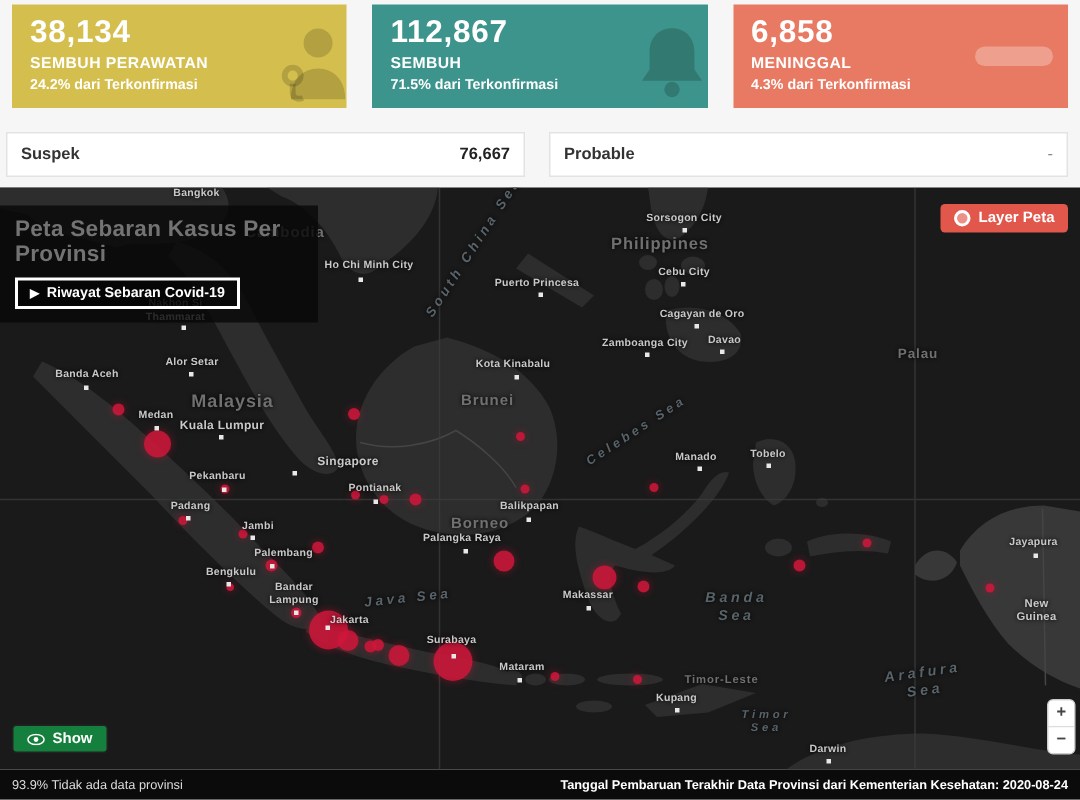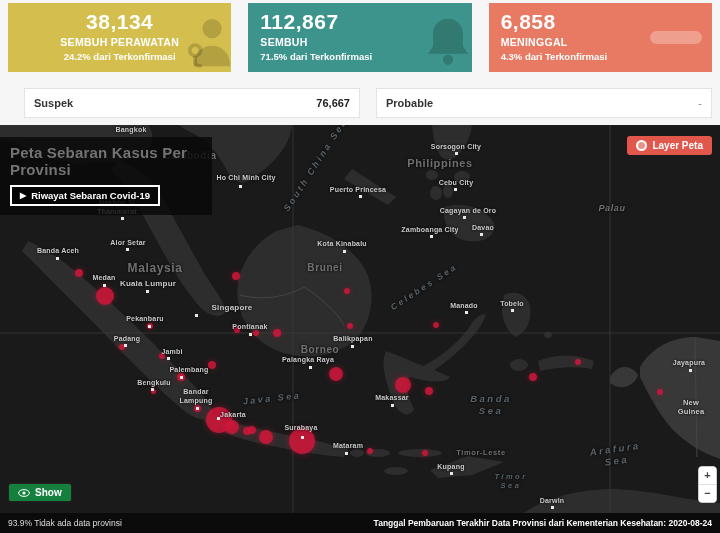--- a/index.html
+++ b/index.html
@@ -7,21 +7,21 @@
   
   .cards-row{position:absolute;top:3px;left:8px;right:8px;display:flex;gap:17px;}
   .card{flex:1;height:69px;position:relative;color:#fff;padding:8px 12px;box-sizing:border-box;overflow:hidden;}
   .card .num{font-size:21px;font-weight:bold;letter-spacing:.5px;line-height:1.05;}
   .card .lbl{font-size:10.5px;font-weight:bold;letter-spacing:.3px;margin-top:3px;}
   .card .sub{font-size:9.5px;font-weight:bold;margin-top:3px;}
   .wm{position:absolute;right:-4px;top:10px;opacity:1;}
   .wm svg{display:block;}
   .bar-wm{position:absolute;right:10px;top:28px;width:52px;height:13px;border-radius:7px;background:rgba(255,255,255,0.28);}
   
-  .sec-row{position:absolute;top:88px;left:24px;right:8px;display:flex;gap:16px;}
+  .sec-row{position:absolute;top:88px;left:4px;right:8px;display:flex;gap:16px;}
   .sec-box{flex:1;height:30px;background:#fff;border:1px solid #e3e3e3;display:flex;align-items:center;justify-content:space-between;padding:0 9px;box-sizing:border-box;}
   .sec-box .k{font-size:11px;color:#333;font-weight:600;}
   .sec-box .v{font-size:11px;color:#222;font-weight:bold;}
   .sec-box .v.dim{color:#888;font-weight:normal;}
   
   .map{position:absolute;top:125px;left:0;width:720px;height:388px;background:#1a1a1a;overflow:hidden;}
   .map svg.land{position:absolute;left:0;top:0;}
   .bubble{position:absolute;border-radius:50%;background:rgba(208,22,58,0.88);box-shadow:0 0 6px rgba(208,22,58,0.45);}
   .cdot{position:absolute;width:3px;height:3px;background:#e8e8e8;}
   .maplbl{position:absolute;transform:translate(-50%,-50%);white-space:pre-line;text-align:center;line-height:1.25;text-shadow:0 0 3px #000;pointer-events:none;}
@@ -44,21 +44,21 @@
   .zoomctl .divider{height:1px;background:#ddd;}
   
   .footer{position:absolute;top:513px;left:0;width:720px;height:20px;background:#0b0b0b;display:flex;align-items:center;justify-content:space-between;padding:0 8px;box-sizing:border-box;}
   .footer .fl{color:#ddd;font-size:8.5px;}
   .footer .fr{color:#fff;font-size:8.5px;font-weight:bold;}
 </style>
 </head>
 <body>
 
 <div class="cards-row">
-  <div class="card" style="background: rgb(212, 191, 78); text-align: center;">
+  <div class="card" style="background: rgb(212, 191, 78);">
     <div class="num">38,134</div>
     <div class="lbl">SEMBUH PERAWATAN</div>
     <div class="sub">24.2% dari Terkonfirmasi</div>
     <span class="wm">
       <svg width="58" height="58" viewBox="0 0 24 24" fill="rgba(0,0,0,0.16)">
         <circle cx="14.5" cy="6.5" r="4"></circle>
         <path d="M7 22c0-5.5 3.4-8.5 7.5-8.5S22 16.5 22 22z"></path>
         <circle cx="7.5" cy="15.5" r="2.2" fill="none" stroke="rgba(0,0,0,0.16)" stroke-width="1.6"></circle>
         <path d="M7.5 17.7v2.5c0 1.5 1.5 2 2.8 1.4" fill="none" stroke="rgba(0,0,0,0.16)" stroke-width="1.6"></path>
       </svg>
@@ -236,21 +236,21 @@
       <span class="maplbl city" style="left: 512px; top: 179px; transform: translate(-50%, -50%) rotate(0deg);">Tobelo</span>
       <span class="maplbl city" style="left: 689px; top: 238px; transform: translate(-50%, -50%) rotate(0deg);">Jayapura</span>
       <span class="maplbl city" style="left: 691px; top: 282px; font-size: 7.5px; transform: translate(-50%, -50%) rotate(0deg);">New Guinea</span>
       <span class="maplbl city" style="left: 451px; top: 342px; transform: translate(-50%, -50%) rotate(0deg);">Kupang</span>
       <span class="maplbl city" style="left: 552px; top: 376px; transform: translate(-50%, -50%) rotate(0deg);">Darwin</span>
       <span class="maplbl region" style="left: 190px; top: 31px; font-size: 10px; transform: translate(-50%, -50%) rotate(0deg);">Cambodia</span>
       <span class="maplbl region" style="left: 155px; top: 143px; font-size: 12px; transform: translate(-50%, -50%) rotate(0deg);">Malaysia</span>
       <span class="maplbl region" style="left: 440px; top: 39px; font-size: 11px; transform: translate(-50%, -50%) rotate(0deg);">Philippines</span>
       <span class="maplbl region" style="left: 325px; top: 143px; font-size: 10px; transform: translate(-50%, -50%) rotate(0deg);">Brunei</span>
       <span class="maplbl region" style="left: 320px; top: 197px; font-size: 10px; transform: translate(-50%, -50%) rotate(0deg); margin-top: 28px;">Borneo</span>
-      <span class="maplbl region" style="left: 612px; top: 84px; font-size: 9px; transform: translate(-50%, -50%) rotate(0deg); font-style: italic;">Palau</span>
+      <span class="maplbl region" style="left: 612px; top: 111px; font-size: 9px; transform: translate(-50%, -50%) rotate(0deg);">Palau</span>
       <span class="maplbl region" style="left: 481px; top: 328px; font-size: 7.5px; transform: translate(-50%, -50%) rotate(0deg);">Timor-Leste</span>
       <span class="maplbl sea" style="left: 316px; top: 40px; font-size: 9px; transform: translate(-50%, -50%) rotate(-57deg);">South China Sea</span>
       <span class="maplbl sea" style="left: 272px; top: 274px; font-size: 9px; transform: translate(-50%, -50%) rotate(-6deg);">Java Sea</span>
       <span class="maplbl sea" style="left: 424px; top: 162px; font-size: 8.5px; transform: translate(-50%, -50%) rotate(-33deg);">Celebes Sea</span>
       <span class="maplbl sea" style="left: 491px; top: 280px; font-size: 9.5px; transform: translate(-50%, -50%) rotate(0deg);">Banda
 Sea</span>
       <span class="maplbl sea" style="left: 616px; top: 330px; font-size: 9.5px; transform: translate(-50%, -50%) rotate(-8deg);">Arafura
 Sea</span>
       <span class="maplbl sea" style="left: 511px; top: 356px; font-size: 7.5px; transform: translate(-50%, -50%) rotate(0deg);">Timor
 Sea</span>

